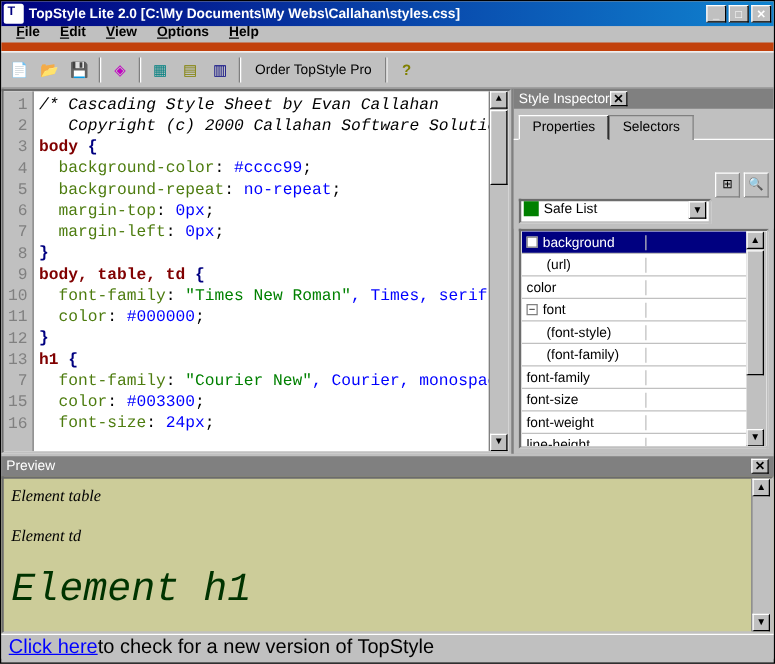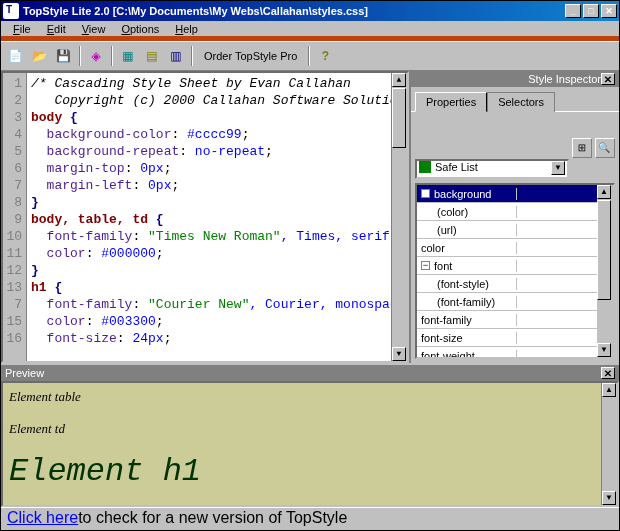--- a/index.html
+++ b/index.html
@@ -3,44 +3,44 @@
 <meta charset="utf-8">
 <style>
 * { box-sizing: border-box; margin: 0; padding: 0; }
 body { font-family: "MS Sans Serif", Tahoma, sans-serif; font-size: 11px; background: #c0c0c0; width: 620px; height: 531px; overflow: hidden; border: 1px solid #000; }
 .titlebar { background: linear-gradient(to right,#000080,#1084d0); color: #fff; height: 20px; display: flex; align-items: center; padding: 0 2px; font-weight: bold; }
 .titlebar-icon { width: 16px; height: 16px; background: #fff; margin-right: 4px; display: inline-block; border-radius: 2px; position: relative; }
 .titlebar-icon::after { content: 'T'; color: #000080; font-size: 10px; position: absolute; left: 3px; top: 1px; font-weight: bold; }
 .titlebar-text { flex: 1; }
 .win-btns { display: flex; gap: 2px; }
 .win-btn { width: 16px; height: 14px; background: #c0c0c0; border: 1px solid #fff; border-right-color: #000; border-bottom-color: #000; font-size: 9px; font-family: Arial; text-align: center; line-height: 12px; cursor: pointer; font-weight: bold; }
-.menubar { background: #c0c0c0; height: 20px; display: flex; align-items: flex-start; padding: 0 4px; border-bottom: 5px solid #c2410c; }
+.menubar { background: #c0c0c0; height: 20px; display: flex; align-items: flex-end; padding: 0 4px; border-bottom: 7px solid #c2410c; font-weight: bold; }
 .menu-item { padding: 2px 8px; cursor: pointer; }
 .menu-item .ul { text-decoration: underline; }
 .toolbar { background: #c0c0c0; height: 30px; display: flex; align-items: center; padding: 2px 4px; gap: 2px; border-top: 1px solid #fff; border-bottom: 1px solid #808080; }
 .tb-btn { width: 22px; height: 22px; border: 1px solid #c0c0c0; display: flex; align-items: center; justify-content: center; cursor: pointer; font-size: 12px; }
 .tb-sep { width: 1px; height: 20px; border-left: 1px solid #808080; border-right: 1px solid #fff; margin: 0 2px; }
 .tb-order { padding: 2px 6px; cursor: pointer; border: 1px solid #c0c0c0; }
 .workspace { display: flex; height: 292px; }
 .editor-pane { flex: 1; display: flex; background: #fff; border: 2px inset #c0c0c0; font-family: "Courier New", monospace; font-size: 13px; overflow: hidden; }
 .gutter { background: #c0c0c0; color: #808080; width: 24px; text-align: right; padding: 2px 4px 2px 0; line-height: 17px; border-right: 1px solid #808080; }
 .code { flex: 1; padding: 2px 4px; line-height: 17px; white-space: pre; overflow: auto; position: relative; }
 .sb-v { width: 16px; background: #c0c0c0; border-left: 1px solid #808080; position: relative; }
 .sb-v .arrow, .sb-h .arrow { width: 14px; height: 14px; background: #c0c0c0; border: 1px solid #fff; border-right-color: #000; border-bottom-color: #000; font-size: 8px; text-align: center; line-height: 12px; position: absolute; }
 .sb-v .up { top: 0; left: 0; }
 .sb-v .down { bottom: 0; left: 0; }
 .sb-v .thumb { position: absolute; top: 15px; left: 0; width: 14px; height: 60px; background: #c0c0c0; border: 1px solid #fff; border-right-color: #000; border-bottom-color: #000; }
 .cmt { color: #000000; font-style: italic; }
 .sel { color: #800000; font-weight: bold; }
 .brace { color: #000080; font-weight: bold; }
-.prop { color: #4c1d95; }
+.prop { color: #4d7c0f; }
 .val { color: #0000ff; }
 .str { color: #008000; }
 .inspector { width: 210px; background: #c0c0c0; display: flex; flex-direction: column; border-left: 2px solid #808080; }
-.insp-title { background: #808080; color: #fff; padding: 2px 4px; font-size: 11px; display: flex; justify-content: flex-end; align-items: center; }
+.insp-title { background: #808080; color: #fff; padding: 2px 4px; font-size: 11px; display: flex; justify-content: flex-start; align-items: center; }
 .insp-tabs { display: flex; padding: 4px 4px 0 4px; }
 .tab { background: #c0c0c0; border: 1px solid #808080; border-bottom: none; padding: 3px 10px; cursor: pointer; position: relative; top: 1px; }
 .tab.active { background: #c0c0c0; border: 1px solid #fff; border-right-color: #000; border-bottom: 1px solid #c0c0c0; z-index: 1; }
 .insp-dd-row { display: flex; padding: 4px; gap: 3px; align-items: center; background: #c0c0c0; border-top: 1px solid #fff; }
 .insp-dd { flex: 1; height: 20px; background: #fff; border: 2px inset #c0c0c0; display: flex; align-items: flex-start; padding: 0 2px; cursor: pointer; margin-top: 43px; }
 .dd-icon { width: 12px; height: 12px; background: #008000; margin-right: 4px; }
 .dd-arrow { width: 14px; height: 14px; background: #c0c0c0; border: 1px solid #fff; border-right-color: #000; border-bottom-color: #000; text-align: center; font-size: 8px; line-height: 12px; margin-left: auto; }
 .dd-btn { width: 20px; height: 20px; border: 1px solid #fff; border-right-color: #808080; border-bottom-color: #808080; font-size: 10px; text-align: center; line-height: 18px; cursor: pointer; }
 .prop-grid { flex: 1; background: #fff; border: 2px inset #c0c0c0; margin: 0 4px 4px 4px; overflow: auto; position: relative; display: flex; }
 .prop-table { flex: 1; }
@@ -172,27 +172,20 @@
       <div class="prop-row hdr">
             <div class="prop-cell-a">
               <span class="tree-tgl">−</span>
               <span>background</span>
             </div>
             <div class="prop-cell-b"></div>
           </div>
       <div class="prop-row">
             <div class="prop-cell-a">
               <span class="indent"></span>
-              <span>(color)</span>
-            </div>
-            <div class="prop-cell-b"></div>
-          </div>
-      <div class="prop-row">
-            <div class="prop-cell-a">
-              <span class="indent"></span>
               <span>(url)</span>
             </div>
             <div class="prop-cell-b"></div>
           </div>
       <div class="prop-row">
             <div class="prop-cell-a">
               <span>color</span>
             </div>
             <div class="prop-cell-b"></div>
           </div>

